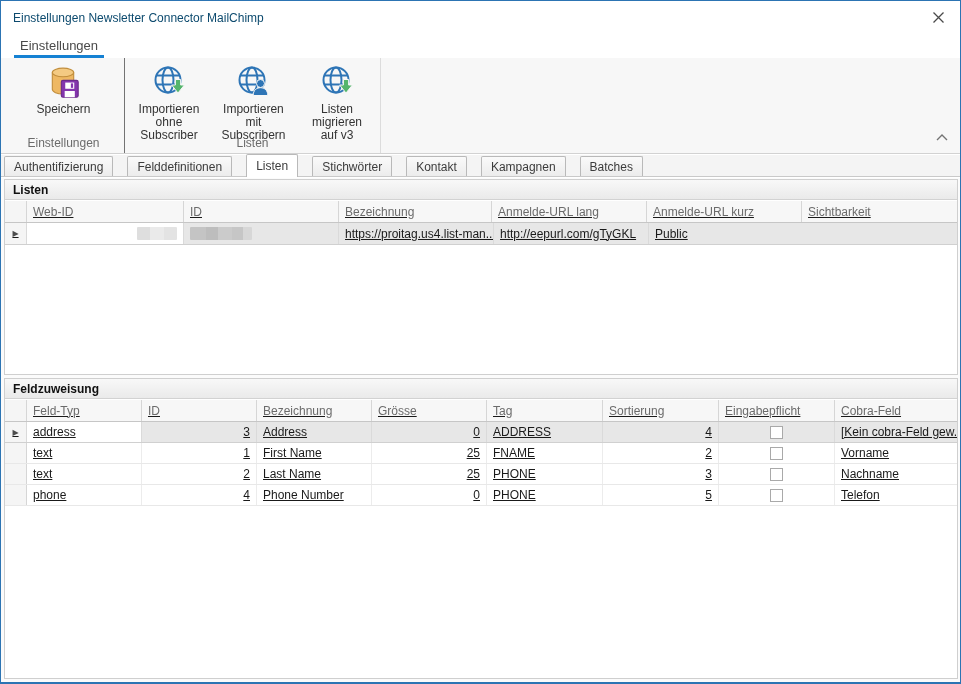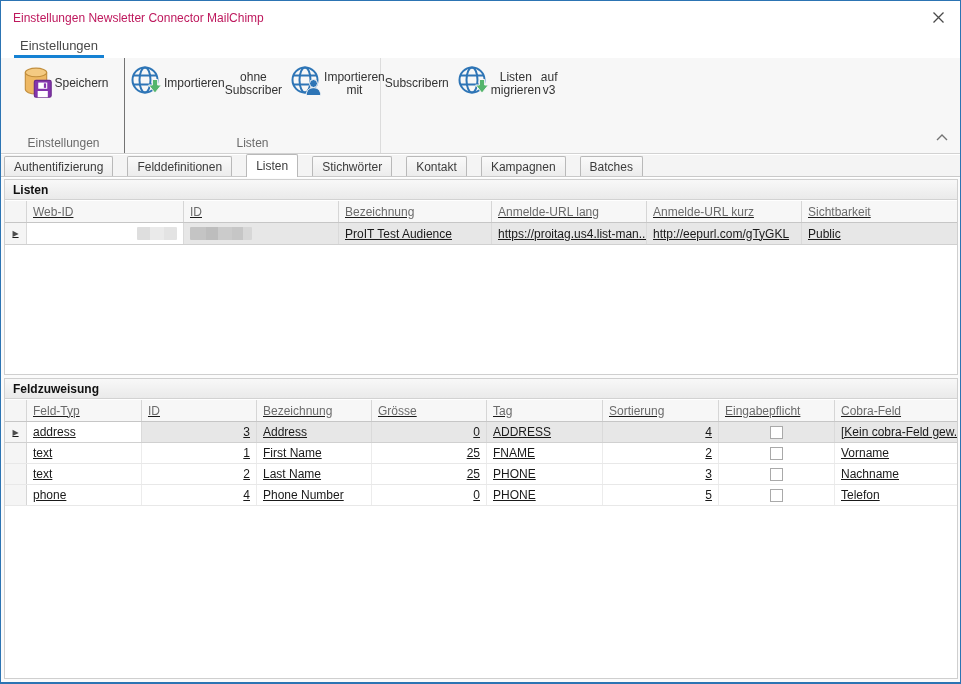--- a/index.html
+++ b/index.html
@@ -4,33 +4,33 @@
 <style>
   * { box-sizing: border-box; }
   html,body { margin:0; padding:0; background:#fff; }
   .window {
     position:relative; width:961px; height:684px; overflow:hidden;
     border:1px solid #2c74b3; border-bottom-width:2px; background:#fff;
     font-family:"Liberation Sans", sans-serif; color:#1a1a1a;
   }
   
   .titlebar { position:absolute; top:0; left:0; right:0; height:33px; background:#fff;
-    display:flex; align-items:center; padding:0 12px; font-size:12px; color:#be185d; }
+    display:flex; align-items:center; padding:0 12px; font-size:12px; color:#0c4a6e; }
   .close-btn { position:absolute; right:15px; top:10px; width:13px; height:13px; cursor:pointer; }
   
   .ribbon { position:absolute; top:33px; left:0; right:0; height:120px;
     border-bottom:1px solid #d2d2d2; background:#f7f7f7; }
   .ribbon-tabrow { height:24px; background:#fff; padding-left:13px; display:flex; align-items:flex-end; }
   .ribbon-tab { font-size:13px; color:#4a4a4a; padding:0 6px 2px; border-bottom:3px solid #1581d3; cursor:pointer; }
   .ribbon-body { position:relative; height:95px; }
   .rb-group { position:absolute; top:0; height:95px; }
   .rb-group-1 { left:2px; width:121px; }
   .rb-group-2 { left:123px; width:257px; border-left:1px solid #737373; border-right:1px solid #dcdcdc; }
   .rb-buttons { display:flex; justify-content:space-evenly; align-items:flex-start; padding-top:4px; }
-  .rb-btn { display:flex; flex-direction:row; align-items:center; padding:2px 3px;
+  .rb-btn { display:flex; flex-direction:column; align-items:center; padding:2px 3px;
     font-size:12px; color:#333; text-align:center; line-height:13px; cursor:pointer; border-radius:2px; }
   .rb-btn .ricon { width:36px; height:36px; margin-bottom:3px; }
   .rb-group-label { position:absolute; bottom:3px; left:0; right:0; text-align:center;
     font-size:12px; color:#6b6b6b; }
   .ribbon-collapse { position:absolute; right:12px; bottom:8px; cursor:pointer; }
   
   .tabstrip { position:absolute; top:154px; left:0; right:0; height:22px;
     display:flex; align-items:flex-end; padding-left:3px; background:#f4f4f4;
     border-bottom:1px solid #c9c9c9; }
   .tab { height:20px; display:flex; align-items:center; padding:0 9px; margin-right:14px;
@@ -202,21 +202,20 @@
           </div>
           <div class="gc c1-1">
             <span class="redact" style="width:62px">
               <i style="width:16px;background:#c4c4c4"></i>
                 <i style="width:12px;background:#bdbdbd"></i>
                 <i style="width:14px;background:#cbcbcb"></i>
                 <i style="width:11px;background:#c6c6c6"></i>
                 <i style="width:9px;background:#d7d7d7"></i>
             </span>
           </div>
-          <div class="gc c1-2">ProIT Test Audience</div>
           <div class="gc c1-3">https://proitag.us4.list-man...</div>
           <div class="gc c1-4">http://eepurl.com/gTyGKL</div>
           <div class="gc c1-5">Public</div>
         </div>
       </div>
     </div>
 
     <div class="groupbox gb-feld">
       <div class="gb-header">Feldzuweisung</div>
       <div class="grid">

